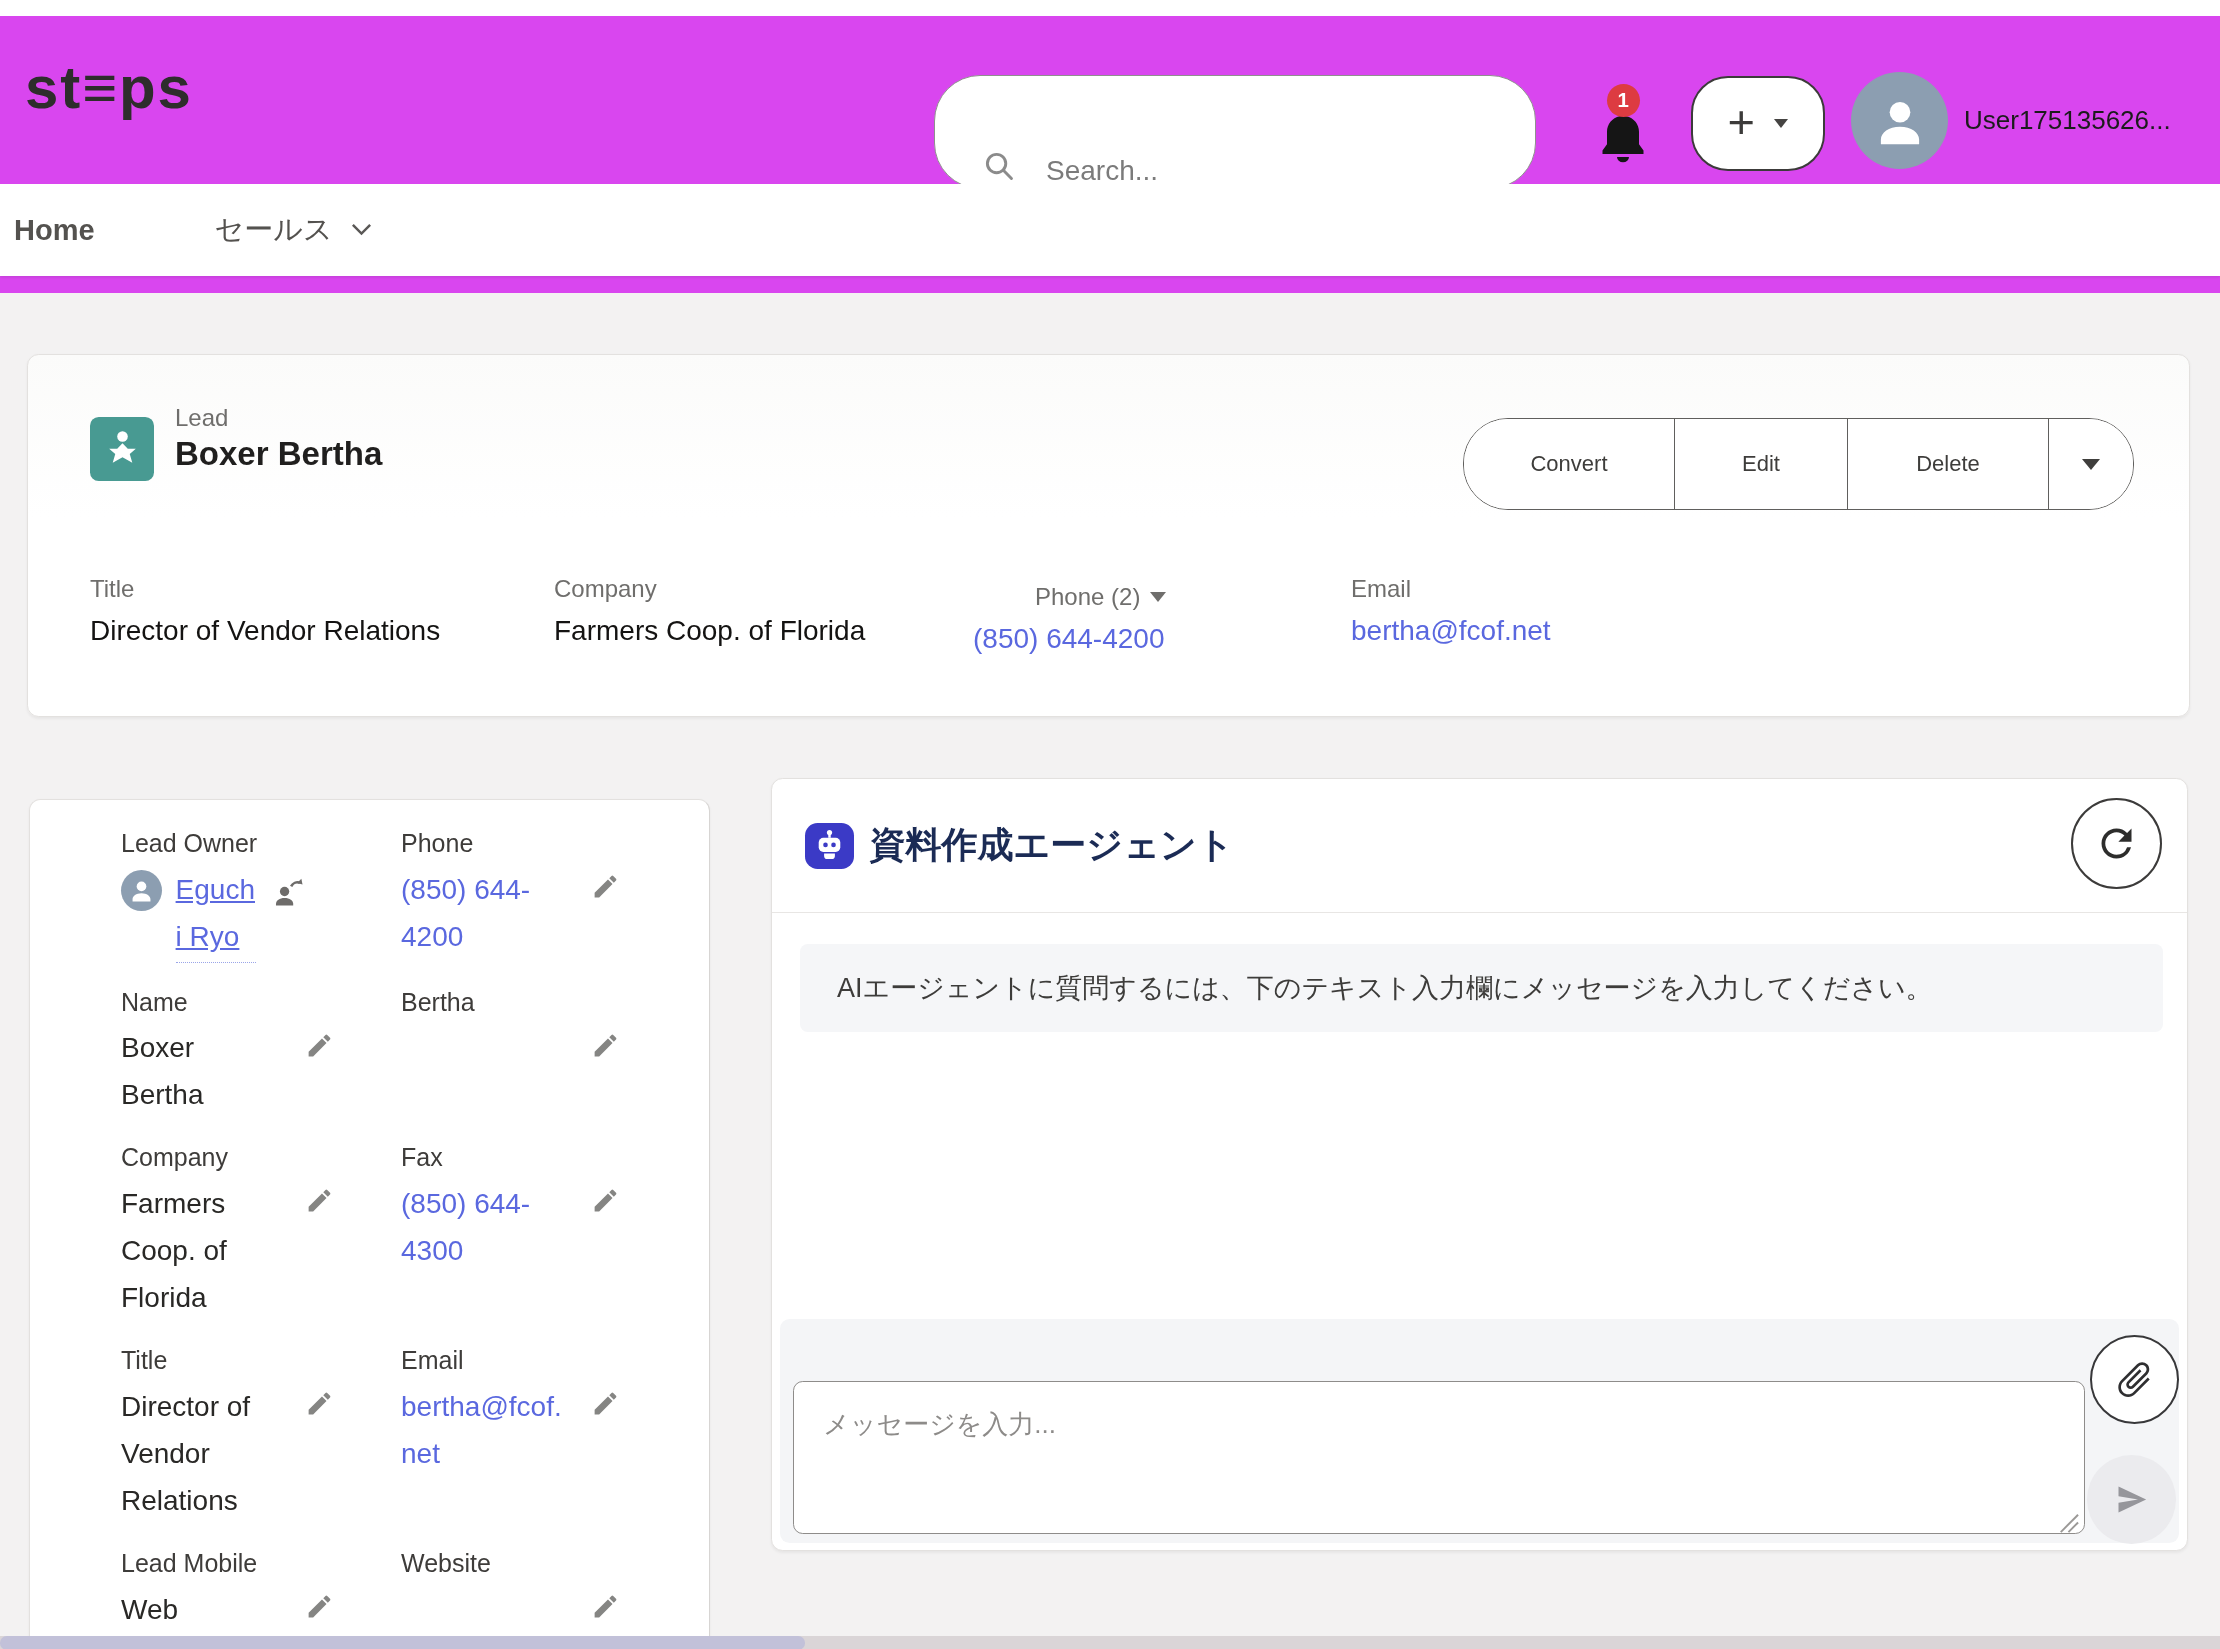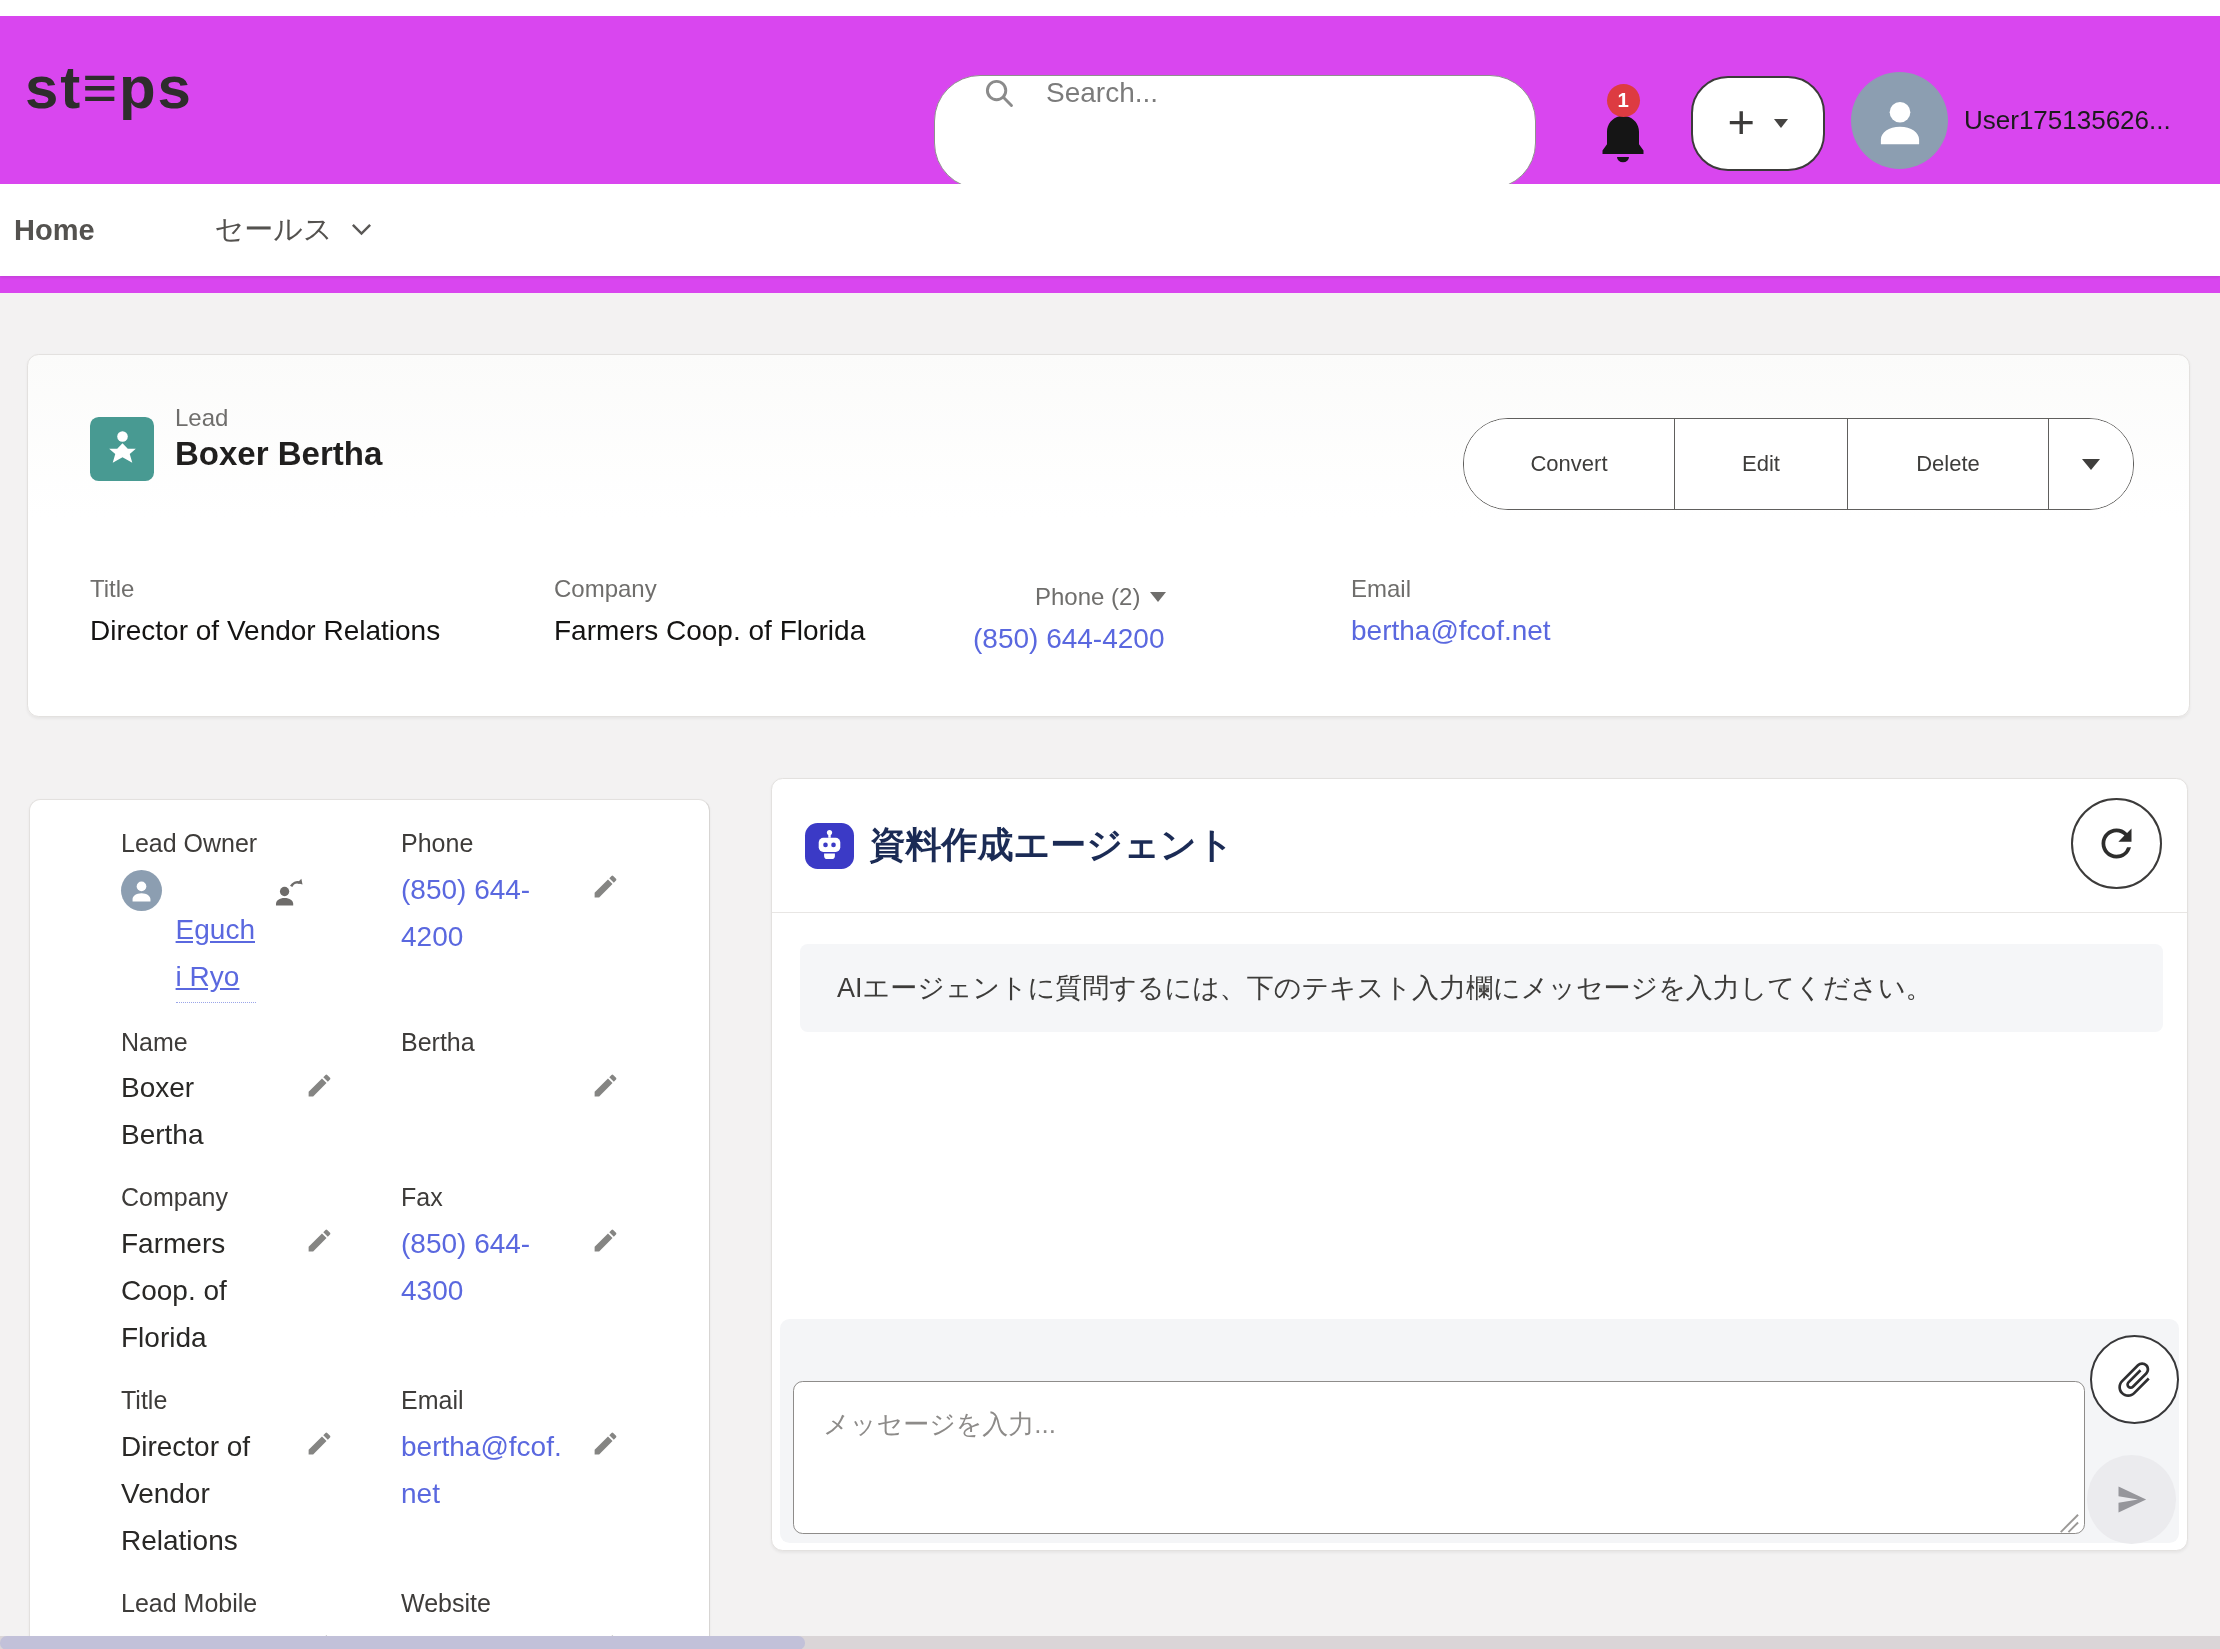--- a/index.html
+++ b/index.html
@@ -5,21 +5,21 @@
   html,body{margin:0;padding:0;}
   body{
     width:2220px;height:1650px;position:relative;overflow:hidden;
     background:#ffffff;
     font-family:"Liberation Sans", sans-serif;
     color:#222;
   }
   
   .topbar{position:absolute;left:0;top:16px;width:2220px;height:277px;background:#d946ef;z-index:2;}
   .logo{position:absolute;left:25px;top:37px;font-size:60px;font-weight:bold;color:#2e2d2c;letter-spacing:1.9px;}
-  .search-pill{position:absolute;left:934px;top:59px;width:602px;height:114px;border:1.9px solid #8f8f8f;border-radius:46px;background:#fff;display:flex;align-items:flex-start;padding:0 0 0 47px;box-sizing:border-box;}
+  .search-pill{position:absolute;left:934px;top:59px;width:602px;height:114px;border:1.9px solid #8f8f8f;border-radius:46px;background:#fff;display:flex;align-items:flex-end;padding:0 0 0 47px;box-sizing:border-box;}
   .search-pill input{border:none;outline:none;font-size:28px;color:#555;width:427px;margin-left:27px;font-family:"Liberation Sans",sans-serif;background:transparent;}
   .search-pill input::placeholder{color:#7b7b7b;}
   .bell-wrap{position:absolute;left:1593px;top:68px;width:68px;height:87px;}
   .badge{position:absolute;left:13.6px;top:0px;width:33px;height:33px;border-radius:50%;background:#dd3b41;color:#fff;font-size:20.4px;font-weight:bold;display:flex;align-items:center;justify-content:center;z-index:2;}
   .new-btn{position:absolute;left:1691px;top:60px;width:130px;height:91px;border:2.4px solid #3c3b3a;border-radius:37px;background:#fff;display:flex;align-items:center;justify-content:center;gap:19.4px;cursor:pointer;}
   .new-btn .plus{font-size:47px;font-weight:300;color:#3c3b3a;line-height:1;margin-top:-3.9px;}
   .tri{display:inline-block;width:0;height:0;border-left:9.7px solid transparent;border-right:9.7px solid transparent;border-top:11.6px solid #454442;}
   .tri.small{border-left-width:7.8px;border-right-width:7.8px;border-top-width:9.7px;}
   .avatar-big{position:absolute;left:1851px;top:56px;width:97px;height:97px;border-radius:50%;background:#8c9eb1;display:flex;align-items:center;justify-content:center;cursor:pointer;}
   .user-name{position:absolute;left:1964px;top:89px;font-size:26px;color:#1b1b1b;}
@@ -45,21 +45,21 @@
   .link{color:#5a68df;text-decoration:none;cursor:pointer;}
   
   .details-card{left:29px;top:799px;width:679px;height:873px;border-right:1.9px solid #d7d5d3;}
   .details-grid{display:grid;grid-template-columns:184px 96px 190px 1fr;row-gap:25px;padding:29px 9.7px 0 91px;box-sizing:border-box;}
   .fl-label{font-size:25px;color:#3e3c3a;margin-bottom:7.8px;}
   .fl-value{font-size:28px;color:#292826;line-height:47px;max-width:160px;}
   .fl-value.wrap-any{overflow-wrap:anywhere;max-width:167px;}
   .pencil-cell{padding-top:43px;}
   .pencil{cursor:pointer;opacity:.85;}
   .owner-line{display:flex;align-items:flex-start;gap:13.6px;}
-  .owner-link{font-size:28px;line-height:47px;max-width:118px;overflow-wrap:anywhere;text-decoration:underline;border-bottom:1.9px dotted #9aa5e8;padding-bottom:1.9px;margin-top:40px;}
+  .owner-link{font-size:28px;line-height:47px;max-width:118px;overflow-wrap:anywhere;text-decoration:underline;border-bottom:1.9px dotted #9aa5e8;padding-bottom:1.9px;}
   .avatar-sm{width:41px;height:41px;border-radius:50%;background:#8c9eb1;flex:0 0 41px;display:flex;align-items:center;justify-content:center;margin-top:3.9px;}
   .chg-owner{margin-top:7.8px;cursor:pointer;}
   
   .agent-card{left:771px;top:778px;width:1415px;height:771px;}
   .agent-header{position:absolute;left:0;top:0;width:100%;height:134px;border-bottom:1px solid #e8e6e4;display:flex;align-items:center;padding-left:33px;box-sizing:border-box;gap:15.5px;}
   .agent-icon{width:49px;height:46px;border-radius:12.6px;background:#3b3ac6;display:flex;align-items:center;justify-content:center;}
   .agent-title{font-size:36px;font-weight:bold;color:#1b2b55;}
   .refresh-btn{position:absolute;right:25px;top:19.4px;width:91px;height:91px;border-radius:50%;border:2.4px solid #3c3b3a;background:#fff;display:flex;align-items:center;justify-content:center;cursor:pointer;box-sizing:border-box;}
   .intro-box{position:absolute;left:28px;top:165px;width:1363px;height:88px;background:#f5f6f8;border-radius:7.8px;display:flex;align-items:center;padding-left:37px;box-sizing:border-box;}
   .intro-text{font-size:27px;color:#3d3c3a;}

